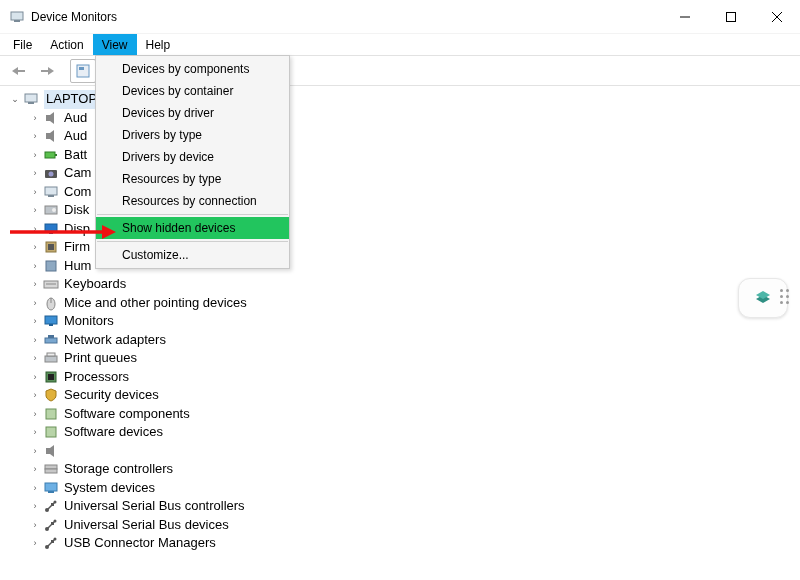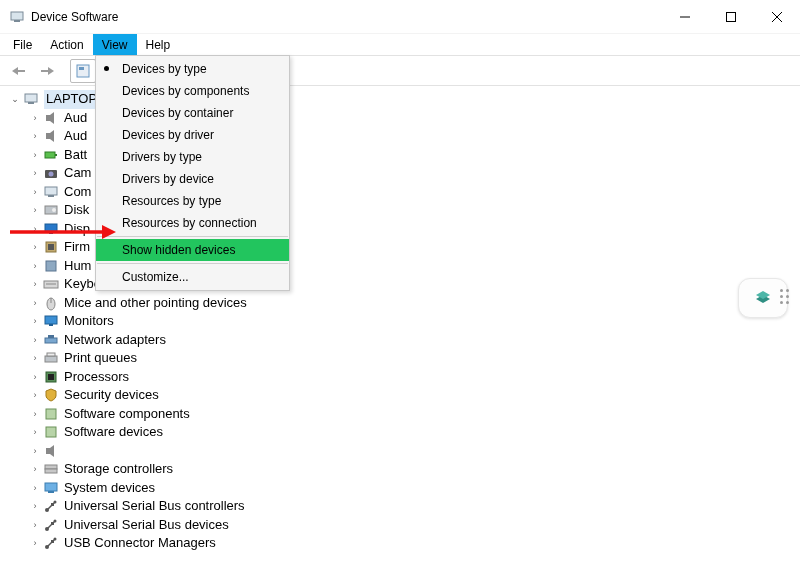--- a/index.html
+++ b/index.html
@@ -38,21 +38,21 @@
 </head>
 <body>
 
 <div class="titlebar">
   <span class="title-icon">
     <svg width="14" height="14" viewBox="0 0 14 14">
         <rect x="1" y="2" width="12" height="8" fill="#d8e4ec" stroke="#7a8a97"></rect>
         <rect x="4" y="10" width="6" height="2" fill="#7a8a97"></rect>
       </svg>
   </span>
-  <span class="title-text">Device Software</span>
+  <span class="title-text">Device Monitors</span>
   <div class="winbtns">
     <div class="winbtn">
         <svg width="10" height="10">
           <line x1="0" y1="5" x2="10" y2="5" stroke="#000"></line>
         </svg>
       </div>
     <div class="winbtn">
         <svg width="10" height="10">
           <rect x="0.5" y="0.5" width="9" height="9" fill="none" stroke="#000"></rect>
         </svg>
@@ -352,24 +352,20 @@
           </svg>
         </span>
         <span>USB Connector Managers</span>
       </div>
     </div>
 </div>
 
 <div class="dropdown">
   <div id="dd-items">
       <div class="dd-item">
-        <span class="dd-check"></span>
-        <span>Devices by type</span>
-      </div>
-      <div class="dd-item">
         <span>Devices by components</span>
       </div>
       <div class="dd-item">
         <span>Devices by container</span>
       </div>
       <div class="dd-item">
         <span>Devices by driver</span>
       </div>
       <div class="dd-item">
         <span>Drivers by type</span>

